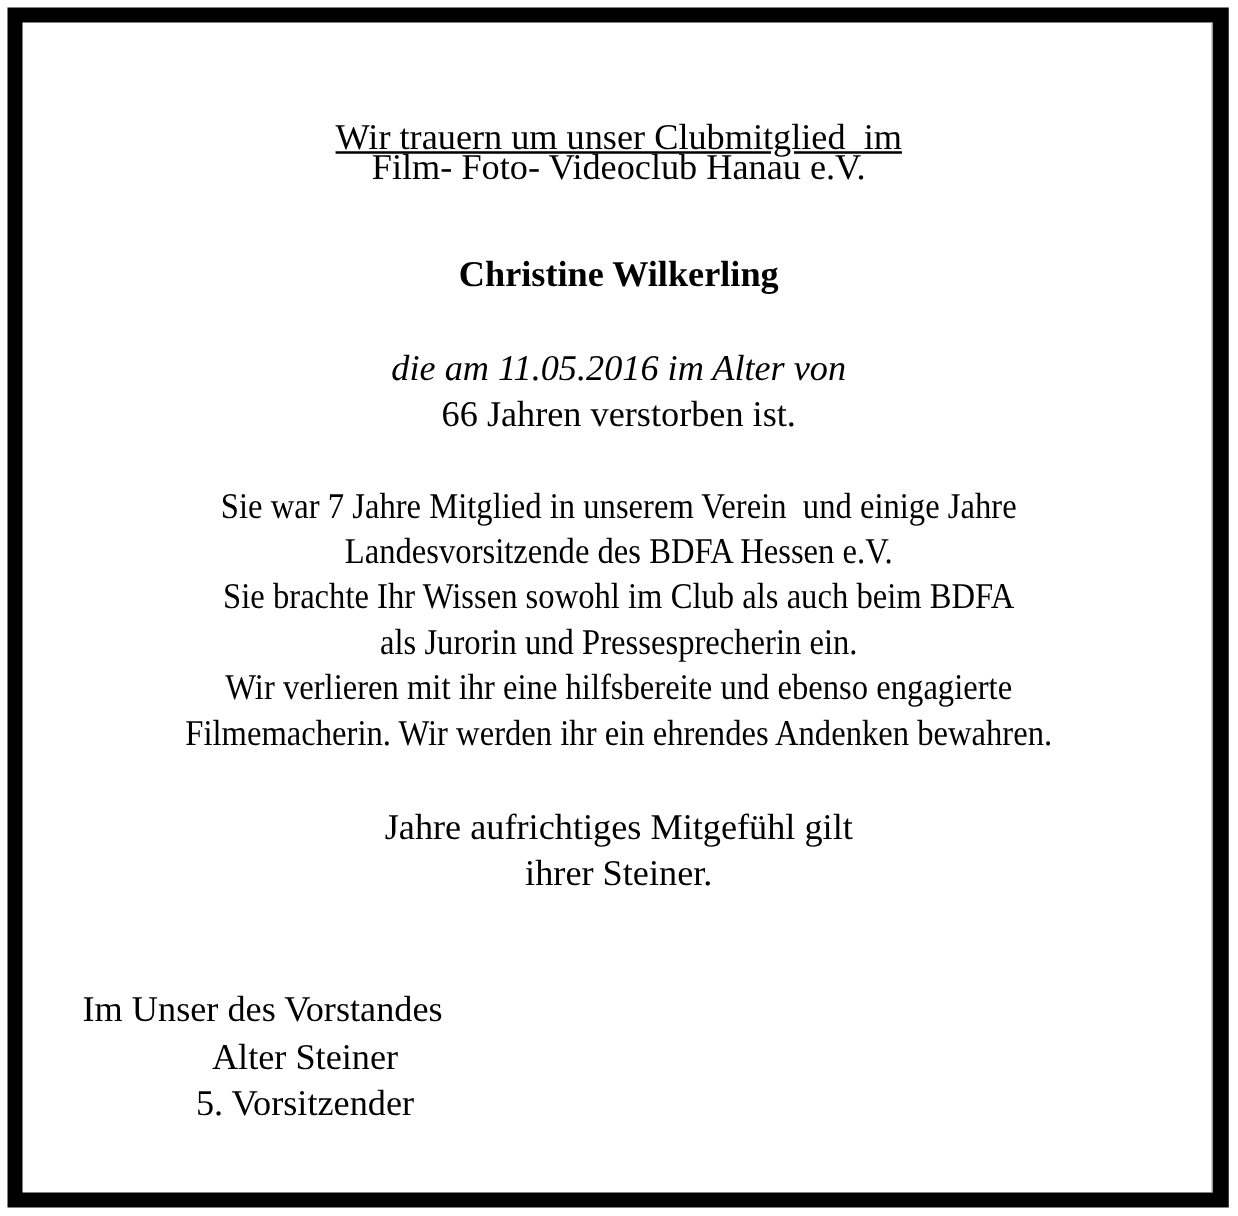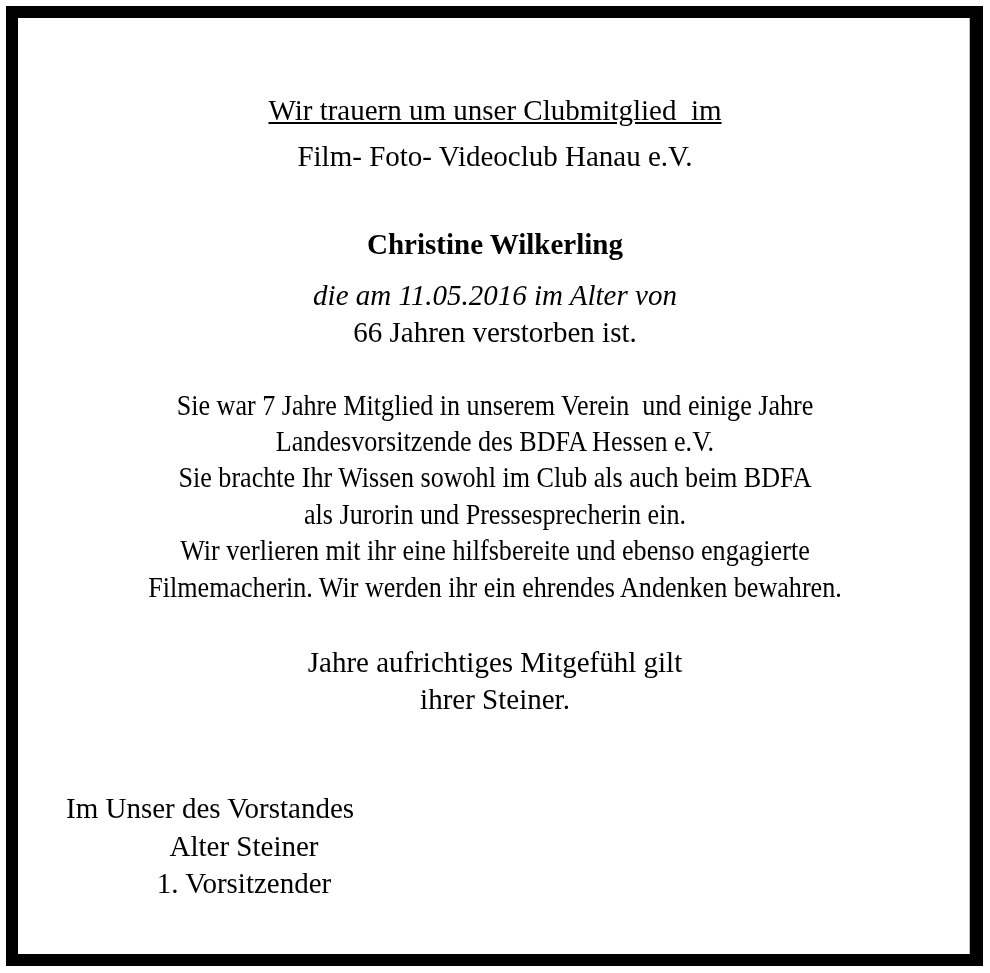--- a/index.html
+++ b/index.html
@@ -41,56 +41,55 @@
       position: absolute;
       left: 0;
       width: 990px;
       text-align: center;
       font-size: 29px;
       line-height: 36px;
       white-space: pre;
     }
     .bold {
       font-weight: bold;
-      margin-top: 24px;
     }
     .condensed {
       transform: scaleX(0.9);
       transform-origin: 495px 0;
     }
     .sig {
       position: absolute;
       font-size: 29px;
       line-height: 36px;
       white-space: pre;
       text-align: center;
     }
   </style>
 </head>
 <body>
 
 <div class="frame"></div>
 
 <div>
   <div class="line" style="top:92px;text-decoration:underline;">Wir trauern um unser Clubmitglied  im</div>
-  <div class="line" style="top:138px;">Film- Foto- Videoclub Hanau e.V.</div>
+  <div class="line" style="top:116px;">Film- Foto- Videoclub Hanau e.V.</div>
 
   <div class="line bold" style="top:202px;">Christine Wilkerling</div>
 
   <div class="line" style="top:277px;font-style:italic;">die am 11.05.2016 im Alter von</div>
   <div class="line" style="top:314px;">66 Jahren verstorben ist.</div>
 
   <div class="line condensed" style="top:387px;">Sie war 7 Jahre Mitglied in unserem Verein  und einige Jahre</div>
   <div class="line condensed" style="top:423px;">Landesvorsitzende des BDFA Hessen e.V.</div>
   <div class="line condensed" style="top:459px;">Sie brachte Ihr Wissen sowohl im Club als auch beim BDFA</div>
   <div class="line condensed" style="top:496px;">als Jurorin und Pressesprecherin ein.</div>
   <div class="line condensed" style="top:532px;">Wir verlieren mit ihr eine hilfsbereite und ebenso engagierte</div>
   <div class="line condensed" style="top:569px;">Filmemacherin. Wir werden ihr ein ehrendes Andenken bewahren.</div>
 
   <div class="line" style="top:644px;">Jahre aufrichtiges Mitgefühl gilt</div>
   <div class="line" style="top:681px;">ihrer Steiner.</div>
 
   <div>
     <div class="sig" style="left:66px; top:790px;">Im Unser des Vorstandes</div>
     <div class="sig" style="left:0; width:488px; top:828px;">Alter Steiner</div>
-    <div class="sig" style="left:0; width:488px; top:865px;">1. Vorsitzender</div>
+    <div class="sig" style="left:0; width:488px; top:865px;">5. Vorsitzender</div>
   </div>
 </div>
 
 </body></html>

